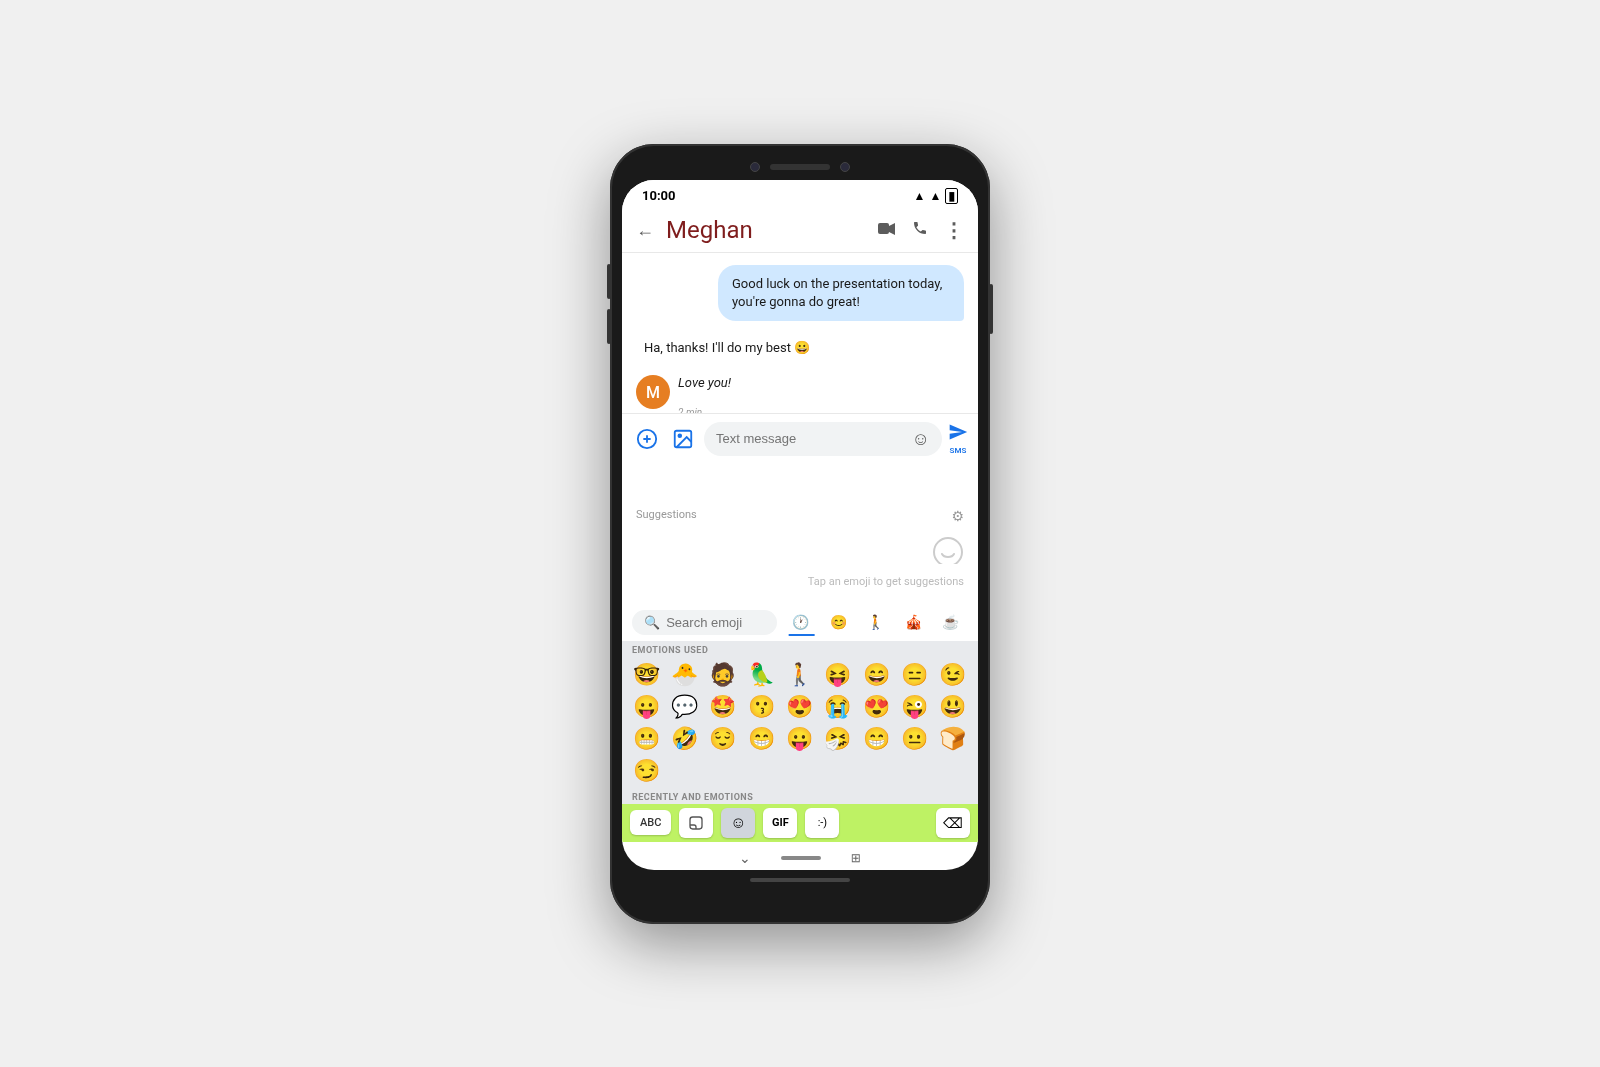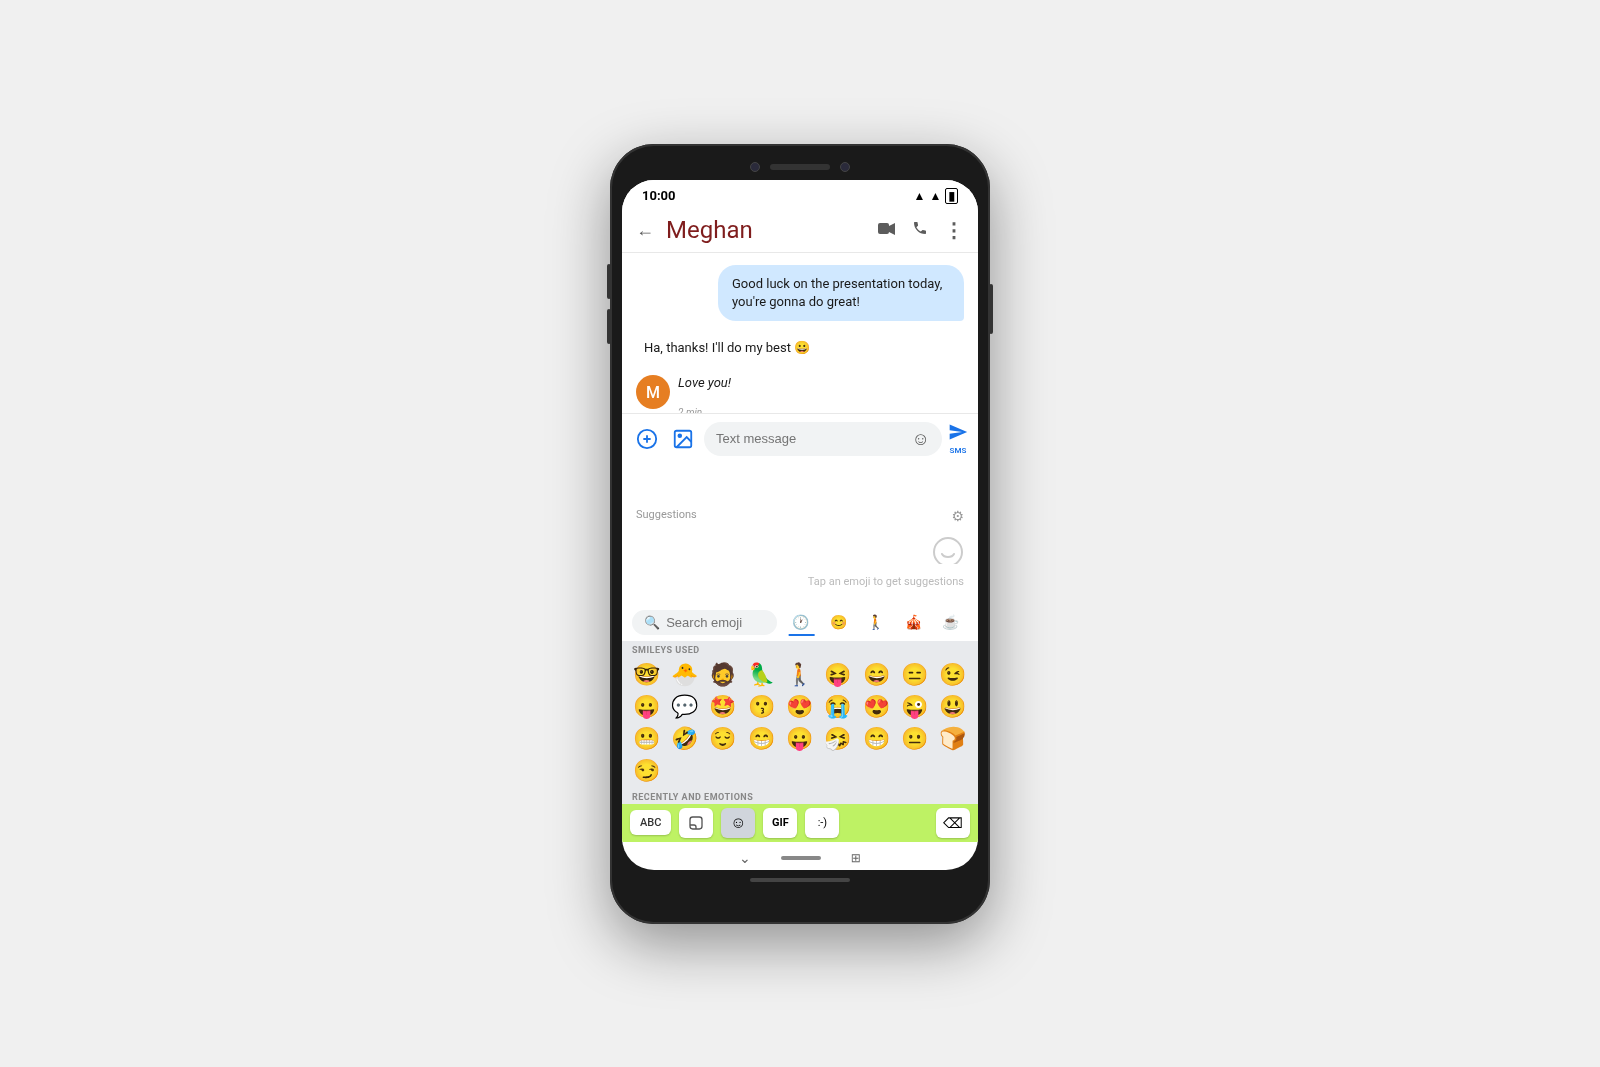--- a/index.html
+++ b/index.html
@@ -578,21 +578,21 @@
             <span>🕐</span>
             <div style="position:absolute; bottom:-2px; left:50%; transform:translateX(-50%); width:80%; height:2px; background:#1a73e8; border-radius:1px;"></div>
           </div>
           <div class="emoji-tab">😊</div>
           <div class="emoji-tab">🚶</div>
           <div class="emoji-tab">🎪</div>
           <div class="emoji-tab">☕</div>
         </div>
       </div>
 
-      <div class="emoji-section-label">SMILEYS USED</div>
+      <div class="emoji-section-label">EMOTIONS USED</div>
       <div class="emoji-grid">
         <div class="emoji-cell">🤓</div>
         <div class="emoji-cell">🐣</div>
         <div class="emoji-cell">🧔</div>
         <div class="emoji-cell">🦜</div>
         <div class="emoji-cell">🚶</div>
         <div class="emoji-cell">😝</div>
         <div class="emoji-cell">😄</div>
         <div class="emoji-cell">😑</div>
         <div class="emoji-cell">😉</div>

